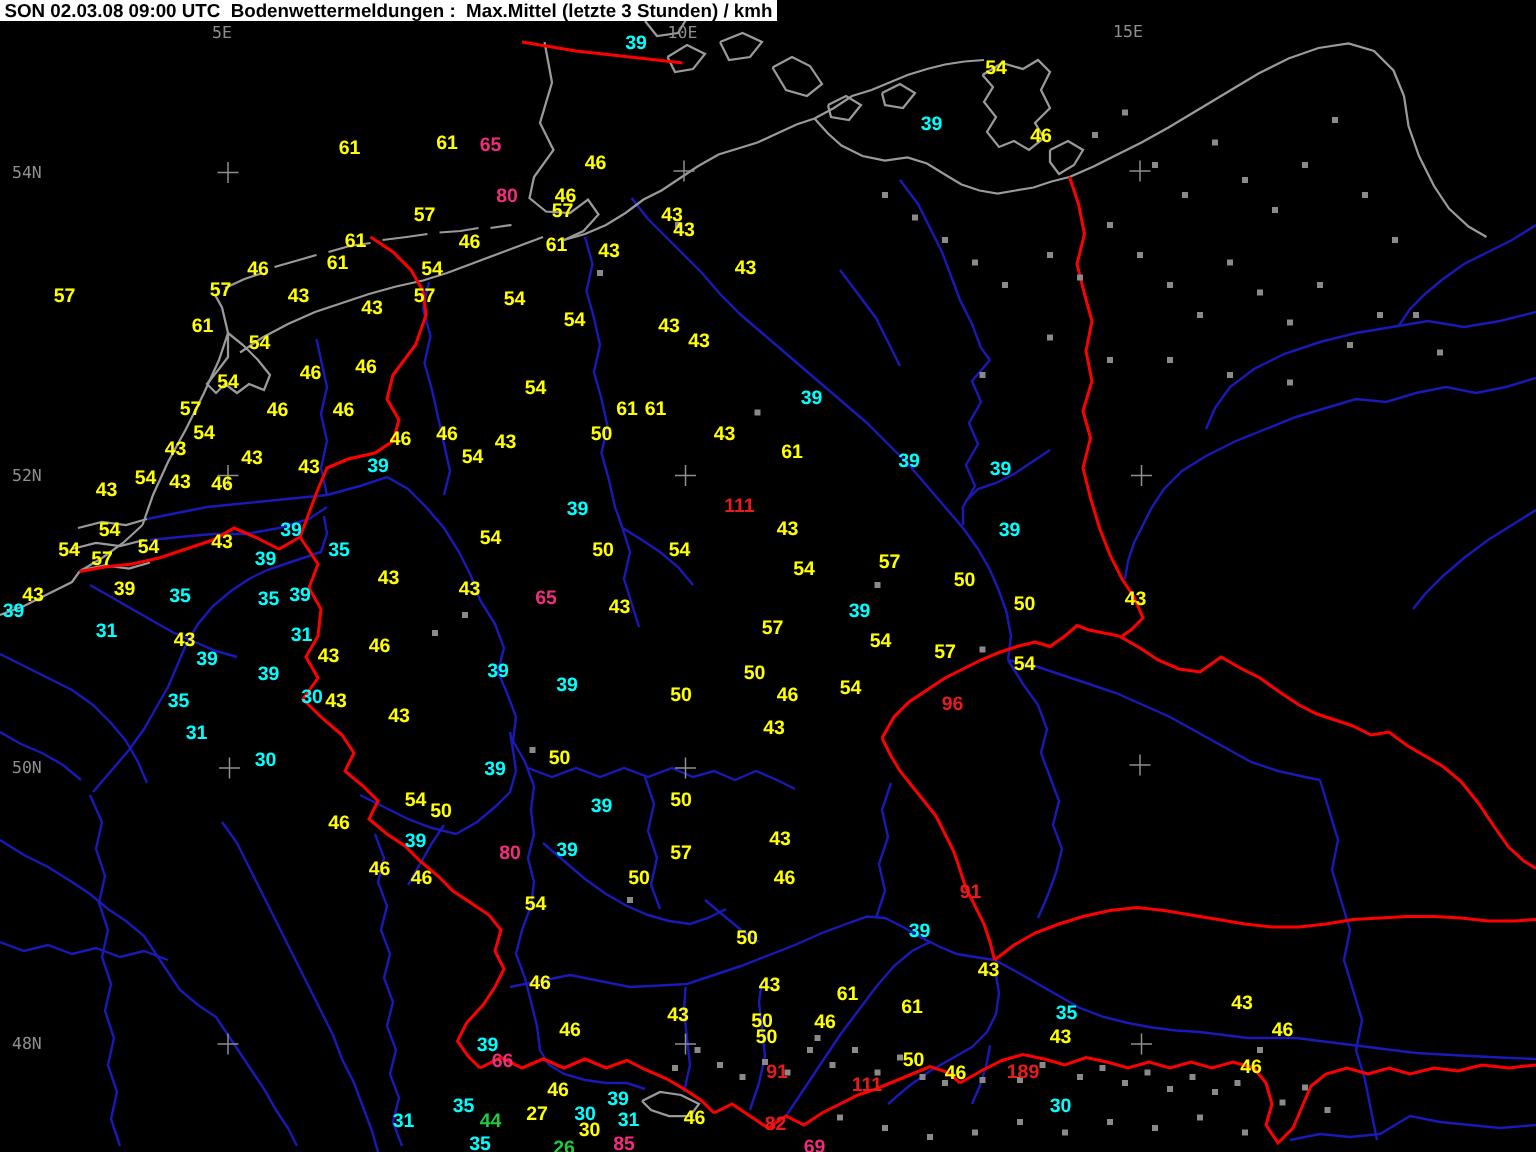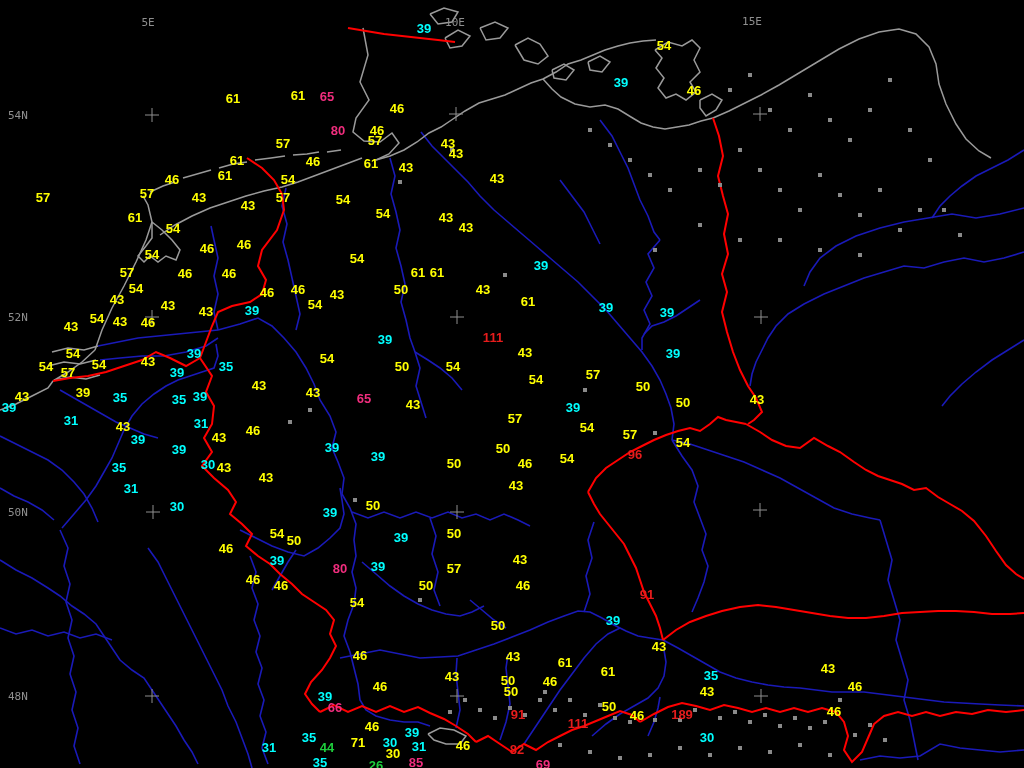--- a/index.html
+++ b/index.html
@@ -195,20 +195,21 @@
       <path d="M145,317 H159 M152,310 V324" stroke="#8f8f8f" stroke-width="1"></path>
       <path d="M450,317 H464 M457,310 V324" stroke="#8f8f8f" stroke-width="1"></path>
       <path d="M754,317 H768 M761,310 V324" stroke="#8f8f8f" stroke-width="1"></path>
       <path d="M146,512 H160 M153,505 V519" stroke="#8f8f8f" stroke-width="1"></path>
       <path d="M450,512 H464 M457,505 V519" stroke="#8f8f8f" stroke-width="1"></path>
       <path d="M753,510 H767 M760,503 V517" stroke="#8f8f8f" stroke-width="1"></path>
       <path d="M145,696 H159 M152,689 V703" stroke="#8f8f8f" stroke-width="1"></path>
       <path d="M450,696 H464 M457,689 V703" stroke="#8f8f8f" stroke-width="1"></path>
       <path d="M754,696 H768 M761,689 V703" stroke="#8f8f8f" stroke-width="1"></path>
     </svg>
+  <div id="titlebar">SON 02.03.08 09:00 UTC  Bodenwettermeldungen :  Max.Mittel (letzte 3 Stunden) / kmh</div>
   <div id="labels">
       <span class="gridlabel" style="left: 148px; top: 22px;">5E</span>
       <span class="gridlabel" style="left: 455px; top: 22px;">10E</span>
       <span class="gridlabel" style="left: 752px; top: 21px;">15E</span>
       <span class="gridlabel latlabel" style="left: 8px; top: 115px;">54N</span>
       <span class="gridlabel latlabel" style="left: 8px; top: 317px;">52N</span>
       <span class="gridlabel latlabel" style="left: 8px; top: 512px;">50N</span>
       <span class="gridlabel latlabel" style="left: 8px; top: 696px;">48N</span>
     </div>
   <div id="stations">
@@ -321,21 +322,21 @@
       <span class="station" style="left: 515px; top: 418px; color: rgb(255, 255, 0);">57</span>
       <span class="station" style="left: 587px; top: 427px; color: rgb(255, 255, 0);">54</span>
       <span class="station" style="left: 630px; top: 434px; color: rgb(255, 255, 0);">57</span>
       <span class="station" style="left: 683px; top: 442px; color: rgb(255, 255, 0);">54</span>
       <span class="station" style="left: 757px; top: 399px; color: rgb(255, 255, 0);">43</span>
       <span class="station" style="left: 378px; top: 456px; color: rgb(0, 255, 255);">39</span>
       <span class="station" style="left: 503px; top: 448px; color: rgb(255, 255, 0);">50</span>
       <span class="station" style="left: 454px; top: 463px; color: rgb(255, 255, 0);">50</span>
       <span class="station" style="left: 525px; top: 463px; color: rgb(255, 255, 0);">46</span>
       <span class="station" style="left: 567px; top: 458px; color: rgb(255, 255, 0);">54</span>
-      <span class="station" style="left: 635px; top: 454px; color: rgb(230, 28, 28); text-align: right;">96</span>
+      <span class="station" style="left: 635px; top: 469px; color: rgb(230, 28, 28); text-align: right;">96</span>
       <span class="station" style="left: 516px; top: 485px; color: rgb(255, 255, 0);">43</span>
       <span class="station" style="left: 373px; top: 505px; color: rgb(255, 255, 0);">50</span>
       <span class="station" style="left: 277px; top: 533px; color: rgb(255, 255, 0);">54</span>
       <span class="station" style="left: 294px; top: 540px; color: rgb(255, 255, 0);">50</span>
       <span class="station" style="left: 226px; top: 548px; color: rgb(255, 255, 0);">46</span>
       <span class="station" style="left: 277px; top: 560px; color: rgb(0, 255, 255);">39</span>
       <span class="station" style="left: 340px; top: 568px; color: rgb(240, 45, 125);">80</span>
       <span class="station" style="left: 253px; top: 579px; color: rgb(255, 255, 0);">46</span>
       <span class="station" style="left: 281px; top: 585px; color: rgb(255, 255, 0);">46</span>
       <span class="station" style="left: 401px; top: 537px; color: rgb(0, 255, 255);">39</span>
@@ -373,21 +374,21 @@
       <span class="station" style="left: 517px; top: 749px; color: rgb(230, 28, 28);">82</span>
       <span class="station" style="left: 543px; top: 764px; color: rgb(240, 45, 125);">69</span>
       <span class="station" style="left: 325px; top: 696px; color: rgb(0, 255, 255);">39</span>
       <span class="station" style="left: 335px; top: 707px; color: rgb(240, 45, 125);">66</span>
       <span class="station" style="left: 309px; top: 737px; color: rgb(0, 255, 255);">35</span>
       <span class="station" style="left: 269px; top: 747px; color: rgb(0, 255, 255);">31</span>
       <span class="station" style="left: 327px; top: 747px; color: rgb(30, 204, 60);">44</span>
       <span class="station" style="left: 320px; top: 762px; color: rgb(0, 255, 255);">35</span>
       <span class="station" style="left: 372px; top: 726px; color: rgb(255, 255, 0);">46</span>
       <span class="station" style="left: 412px; top: 732px; color: rgb(0, 255, 255);">39</span>
-      <span class="station" style="left: 358px; top: 742px; color: rgb(255, 255, 0);">71</span>
+      <span class="station" style="left: 358px; top: 742px; color: rgb(255, 255, 0);">27</span>
       <span class="station" style="left: 390px; top: 742px; color: rgb(0, 255, 255);">30</span>
       <span class="station" style="left: 419px; top: 746px; color: rgb(0, 255, 255);">31</span>
       <span class="station" style="left: 393px; top: 753px; color: rgb(255, 255, 0);">30</span>
       <span class="station" style="left: 376px; top: 765px; color: rgb(30, 204, 60);">26</span>
       <span class="station" style="left: 416px; top: 762px; color: rgb(240, 45, 125);">85</span>
       <span class="station" style="left: 463px; top: 745px; color: rgb(255, 255, 0);">46</span>
     </div>
 </div>
 
 </body></html>

